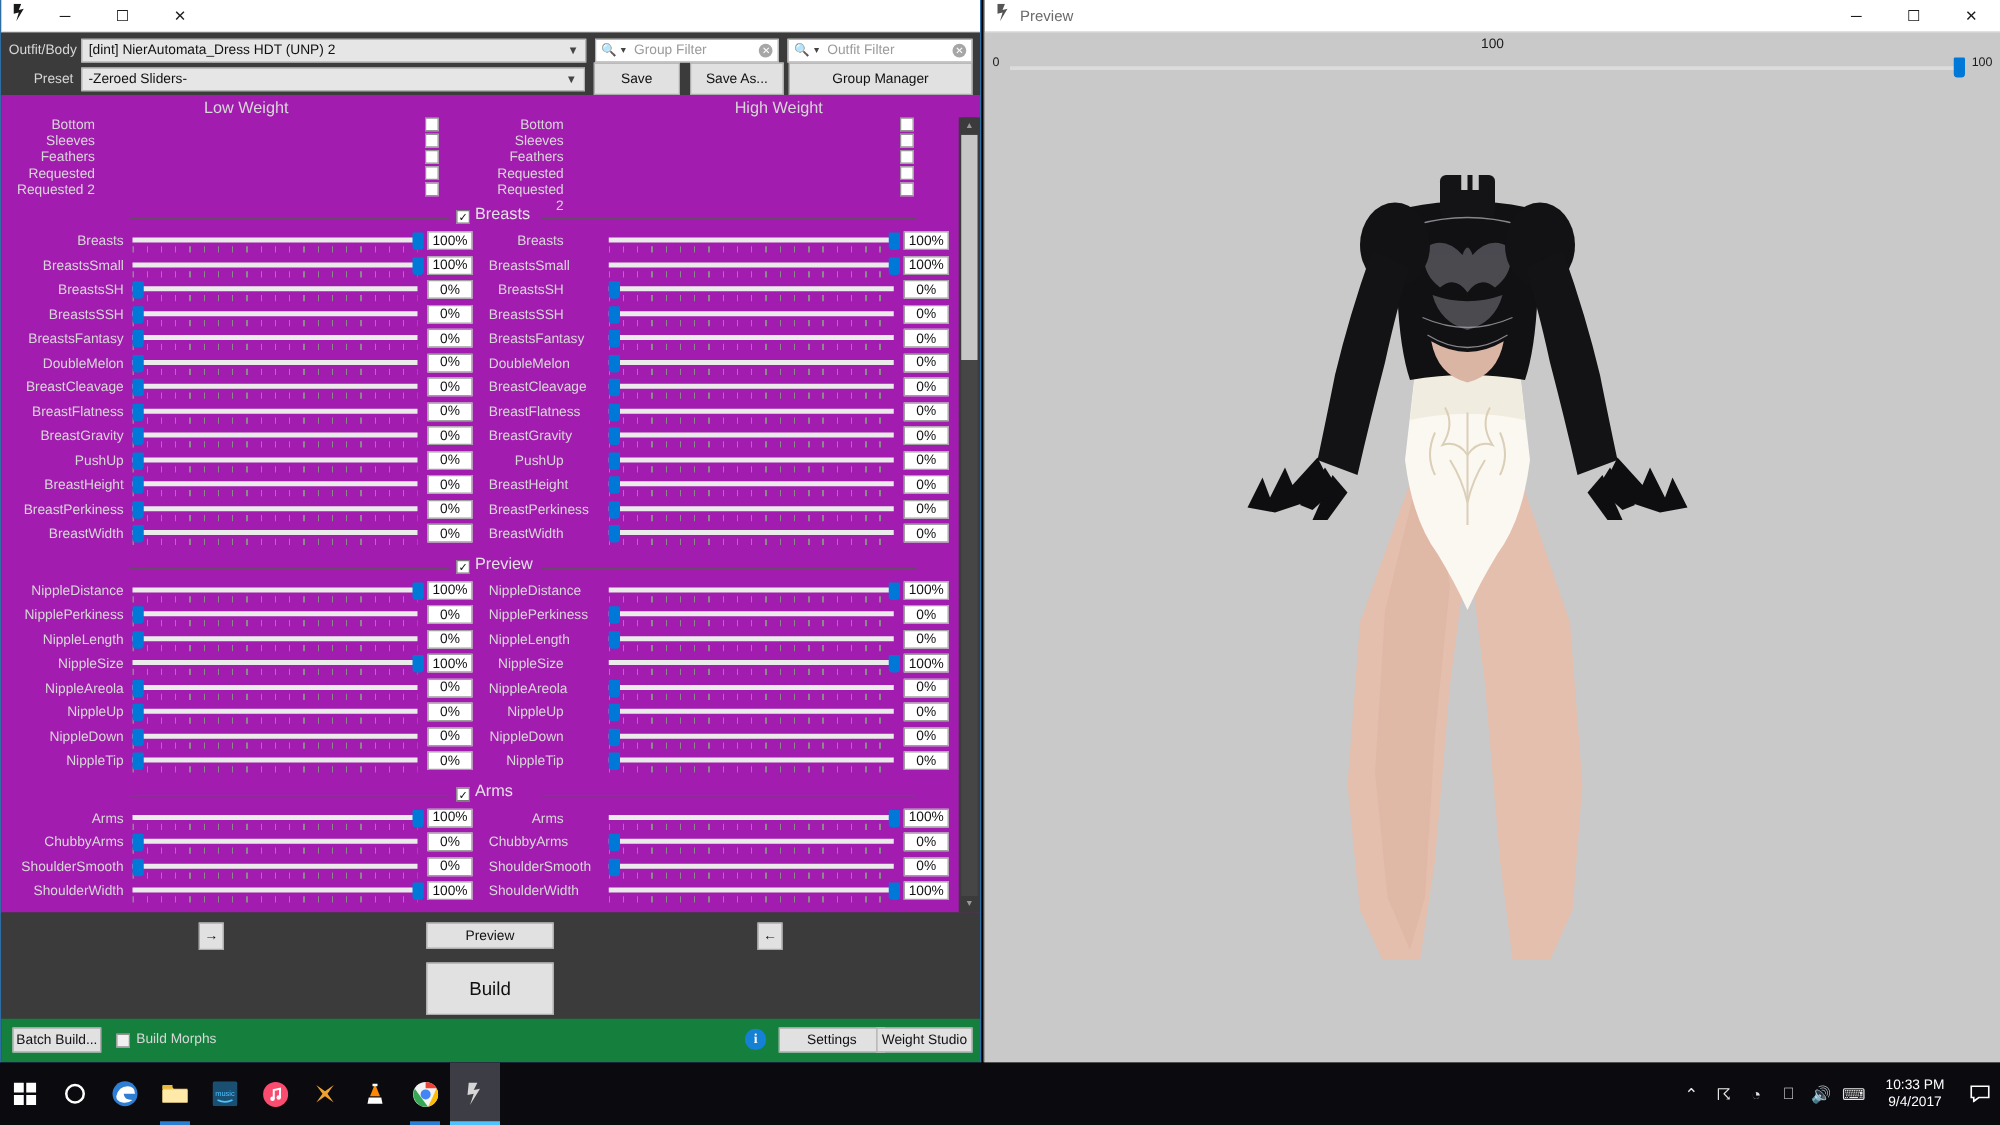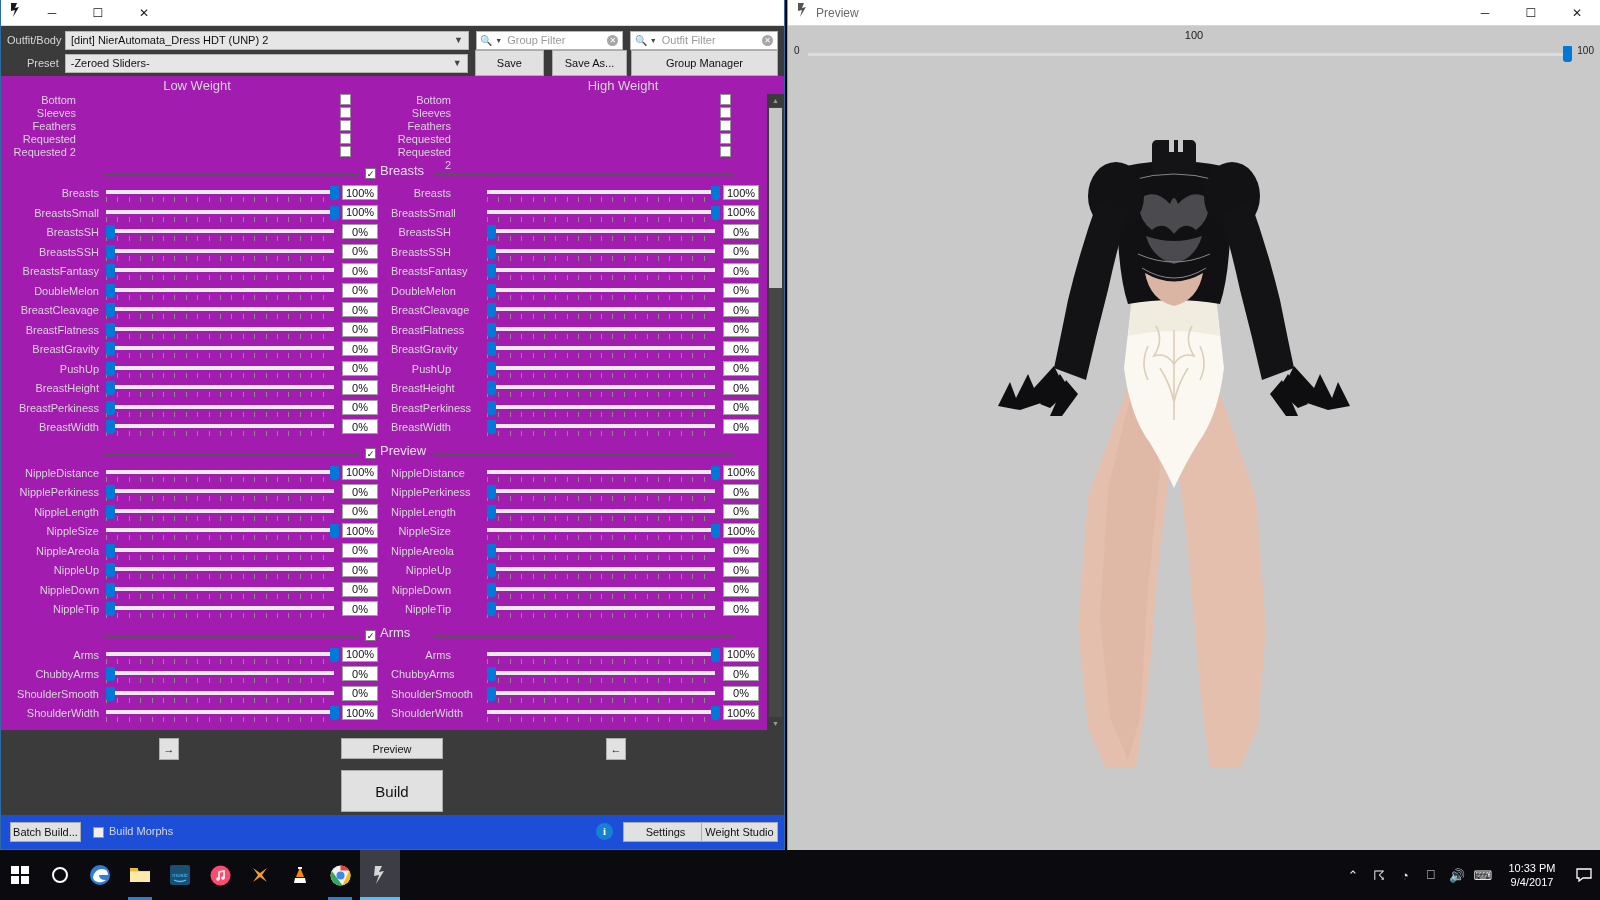--- a/index.html
+++ b/index.html
@@ -189,21 +189,21 @@
     background:#e1e1e1; border:1px solid #adadad; color:#111; font-size:11px;
     display:flex; align-items:center; justify-content:center; cursor:default;
   }
   .build-btn{
     position:absolute; left:340px; top:40px; width:102px; height:42px;
     background:#e1e1e1; border:1px solid #adadad; color:#111; font-size:15px;
     display:flex; align-items:center; justify-content:center; cursor:default;
   }
 
   .statusbar{
-    flex:0 0 34px; position:relative; background:#1d4ed8;
+    flex:0 0 34px; position:relative; background:#15803d;
   }
   .batch-btn{
     position:absolute; left:9px; top:7px; width:71px; height:20px;
     background:#e1e1e1; border:1px solid #adadad; color:#111; font-size:11px;
     display:flex; align-items:center; justify-content:center; cursor:default;
   }
   .bm-check{
     position:absolute; left:92px; top:12px; width:11px; height:11px;
     background:#f0f0f0; border:1px solid #949494;
   }

